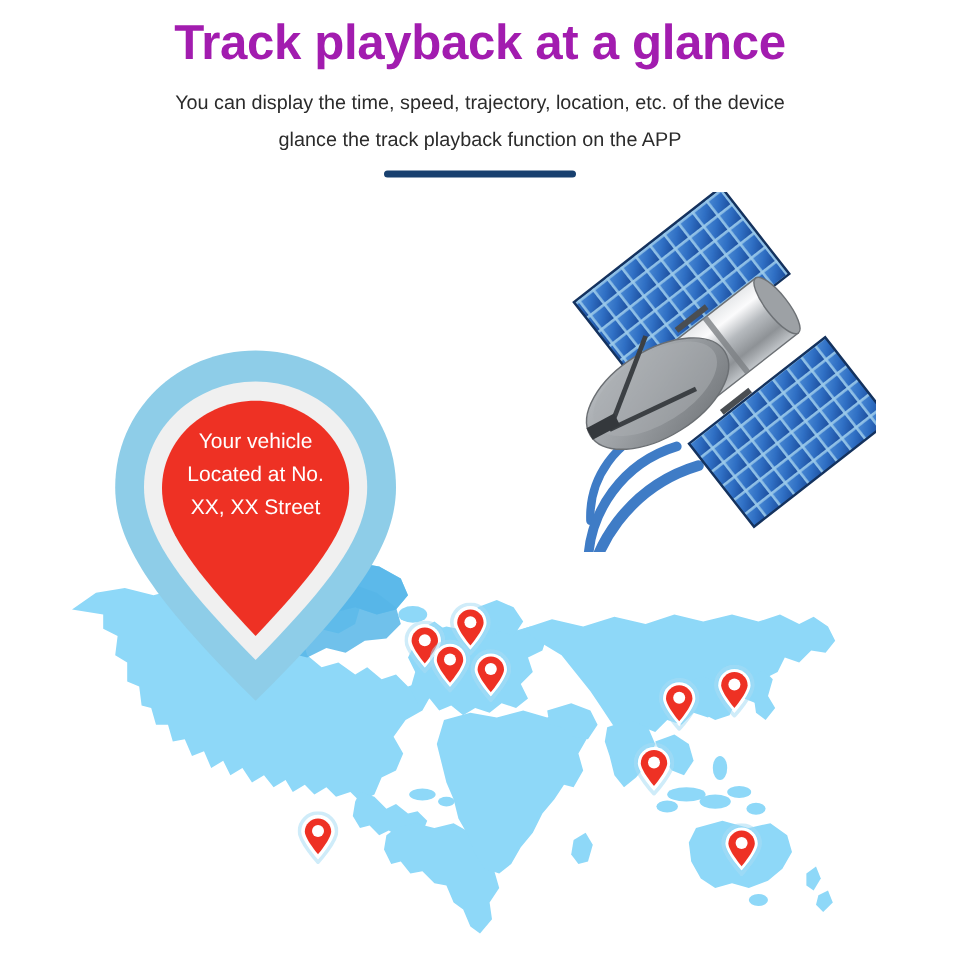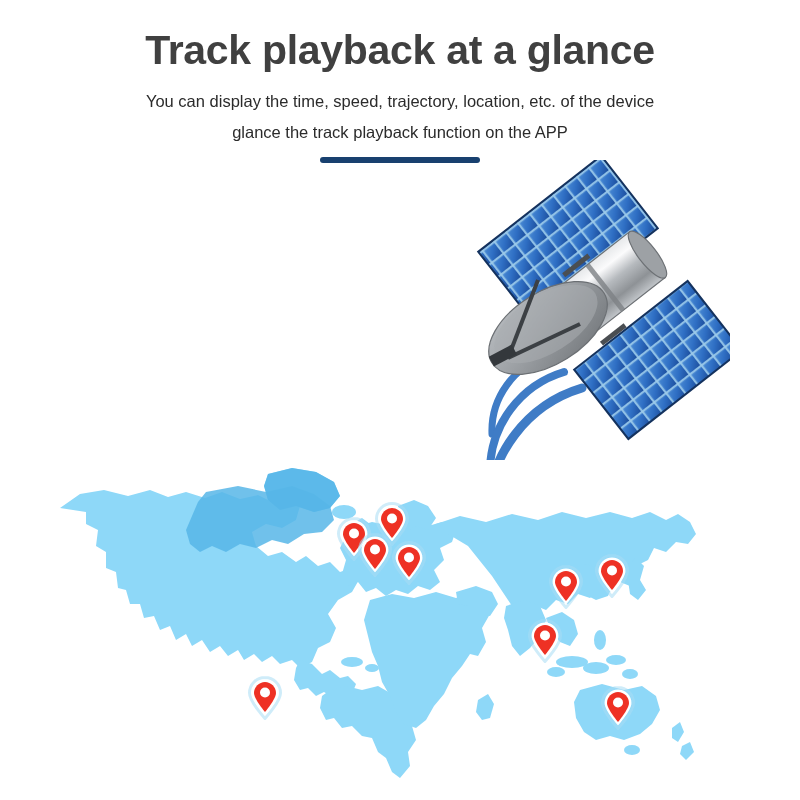--- a/index.html
+++ b/index.html
@@ -15,25 +15,25 @@
     width:800px; height:800px;
     background:#ffffff;
   }
 
   
   #header {
     position:absolute; top:0; left:0; width:800px;
     text-align:center;
   }
   #page-title {
-    margin-top:27px;
+    margin-top:12px;
     font-size:41px;
     font-weight:bold;
     letter-spacing:-0.3px;
-    color:#404040;
+    color:#a21caf;
     line-height:1.15;
   }
   .subtitle-line {
     font-size:16.5px;
     color:#2b2b2b;
     line-height:1.9;
   }
   #subtitle-block { margin-top:12px; }
   #title-underline {
     width:160px; height:6px;
@@ -256,20 +256,38 @@
         <ellipse cx="128" cy="168" rx="66" ry="36" fill="url(#dishGrad)" stroke="#6b6f73" stroke-width="1.2" transform="rotate(-32 128 168)"></ellipse>
         <ellipse cx="126" cy="164" rx="58" ry="29" fill="#a9adb1" opacity="0.55" transform="rotate(-32 126 164)"></ellipse>
 
         <path d="M118,120 L88,198" stroke="#3c4044" stroke-width="4" fill="none"></path>
         <path d="M160,164 L88,198" stroke="#3c4044" stroke-width="4" fill="none"></path>
         <rect x="70" y="190" width="26" height="11" fill="#34383c" transform="rotate(-28 83 196)"></rect>
       </g>
     </svg>
   </div>
 
+  <div id="big-pin">
+    <svg viewBox="0 0 250 300" xmlns="http://www.w3.org/2000/svg">
+
+      <path d="M125,4 C60,4 8,54 8,118 C8,166 42,214 125,296
+               C208,214 242,166 242,118 C242,54 190,4 125,4 Z" fill="#8ecde8"></path>
+
+      <path d="M125,30 C75,30 32,68 32,118 C32,158 62,198 125,262
+               C188,198 218,158 218,118 C218,68 175,30 125,30 Z" fill="#f0f0f0"></path>
+
+      <path d="M125,46 C83,46 47,78 47,119 C47,153 74,188 125,242
+               C176,188 203,153 203,119 C203,78 167,46 125,46 Z" fill="#ee3124"></path>
+    </svg>
+    <div id="big-pin-text">
+      <div>Your vehicle</div>
+      <div>Located at No.</div>
+      <div>XX, XX Street</div>
+    </div>
+  </div>
 
   <div id="markers-layer">
       <div class="small-pin" style="left: 337px; top: 517px;">
         <svg viewBox="0 0 34 44" xmlns="http://www.w3.org/2000/svg">
           <path d="M17,1.5 C8.4,1.5 1.5,8.4 1.5,17 C1.5,25.6 17,42.5 17,42.5 C17,42.5 32.5,25.6 32.5,17 C32.5,8.4 25.6,1.5 17,1.5 Z" fill="none" stroke="#a8dcf4" stroke-width="3" opacity="0.55"></path>
           <path d="M17,3.5 C9.5,3.5 3.5,9.5 3.5,17 C3.5,24.5 17,39.5 17,39.5 C17,39.5 30.5,24.5 30.5,17 C30.5,9.5 24.5,3.5 17,3.5 Z" fill="#ffffff"></path>
           <path d="M17,6 C11,6 6,11 6,17 C6,23 17,36 17,36 C17,36 28,23 28,17 C28,11 23,6 17,6 Z" fill="#ee3124"></path>
           <circle cx="17" cy="16.5" r="5" fill="#ffffff"></circle>
         </svg>
       </div>

